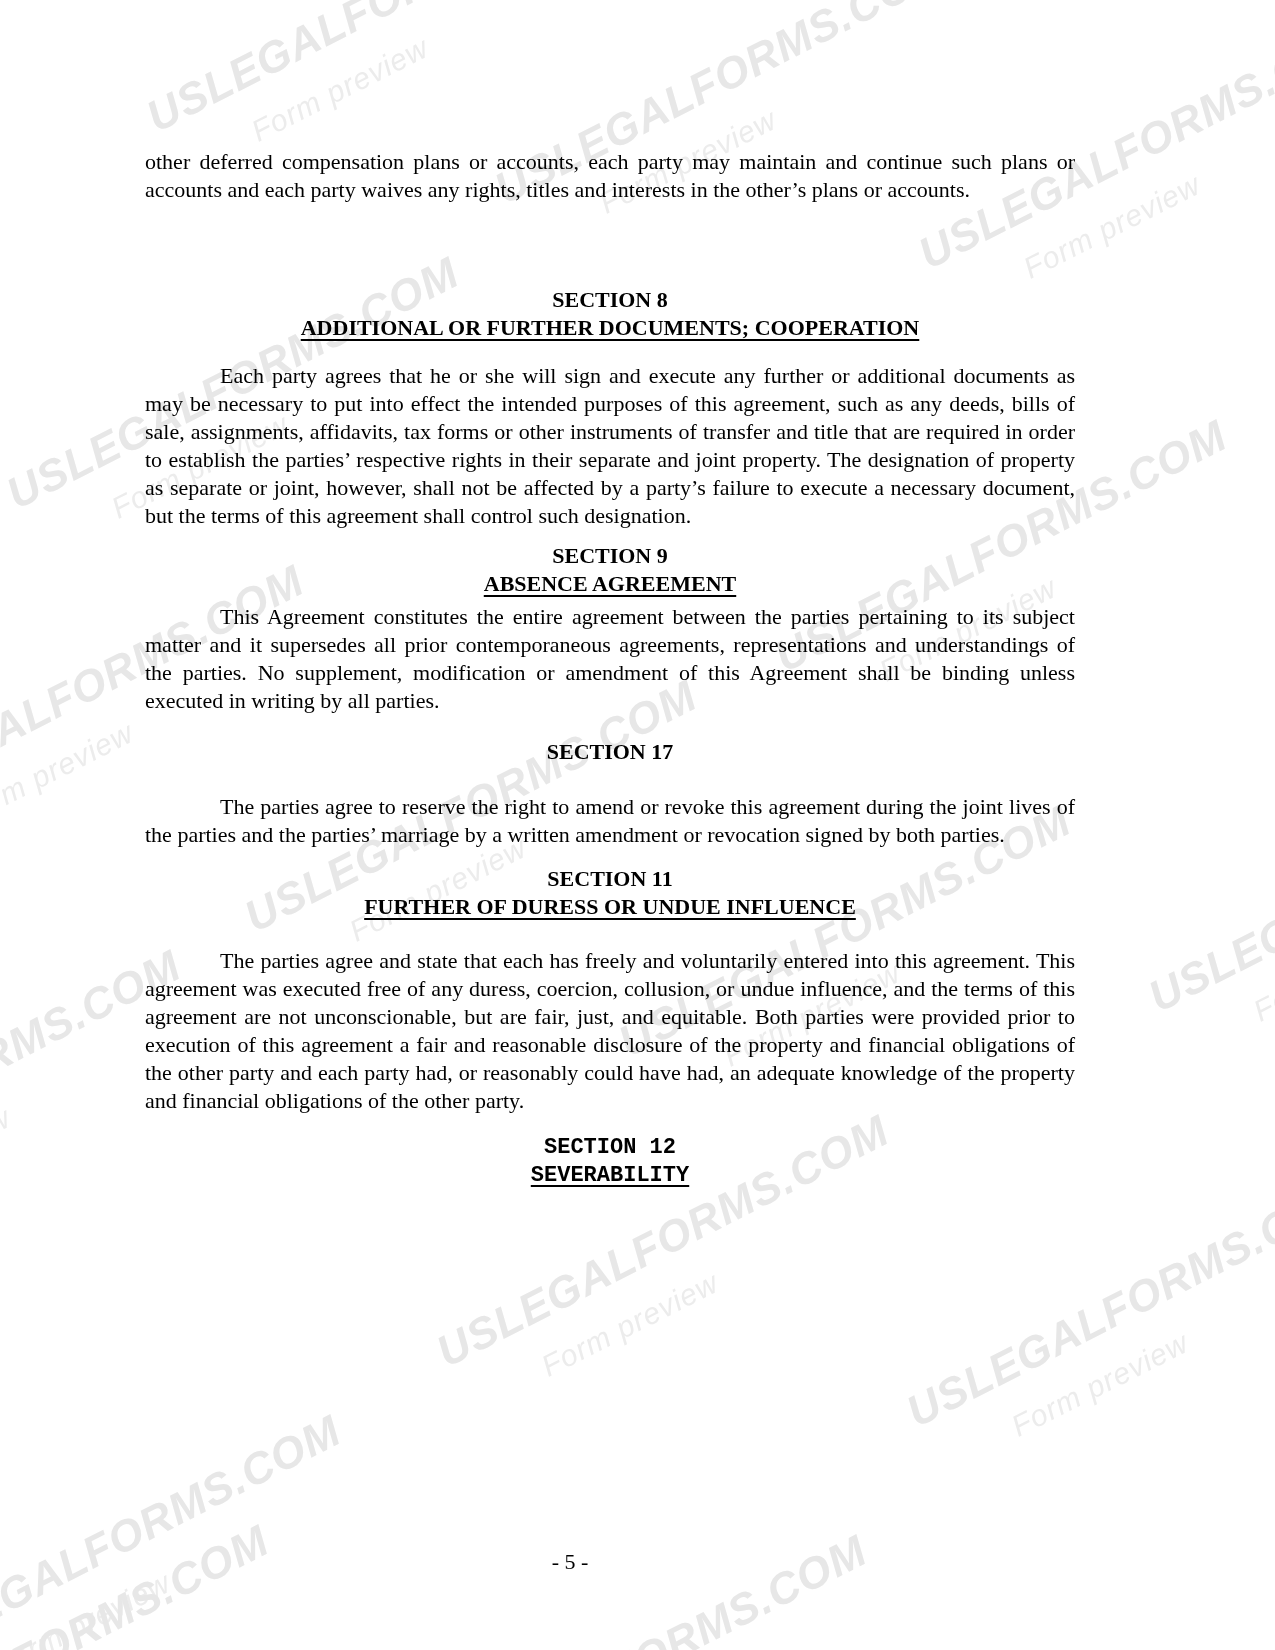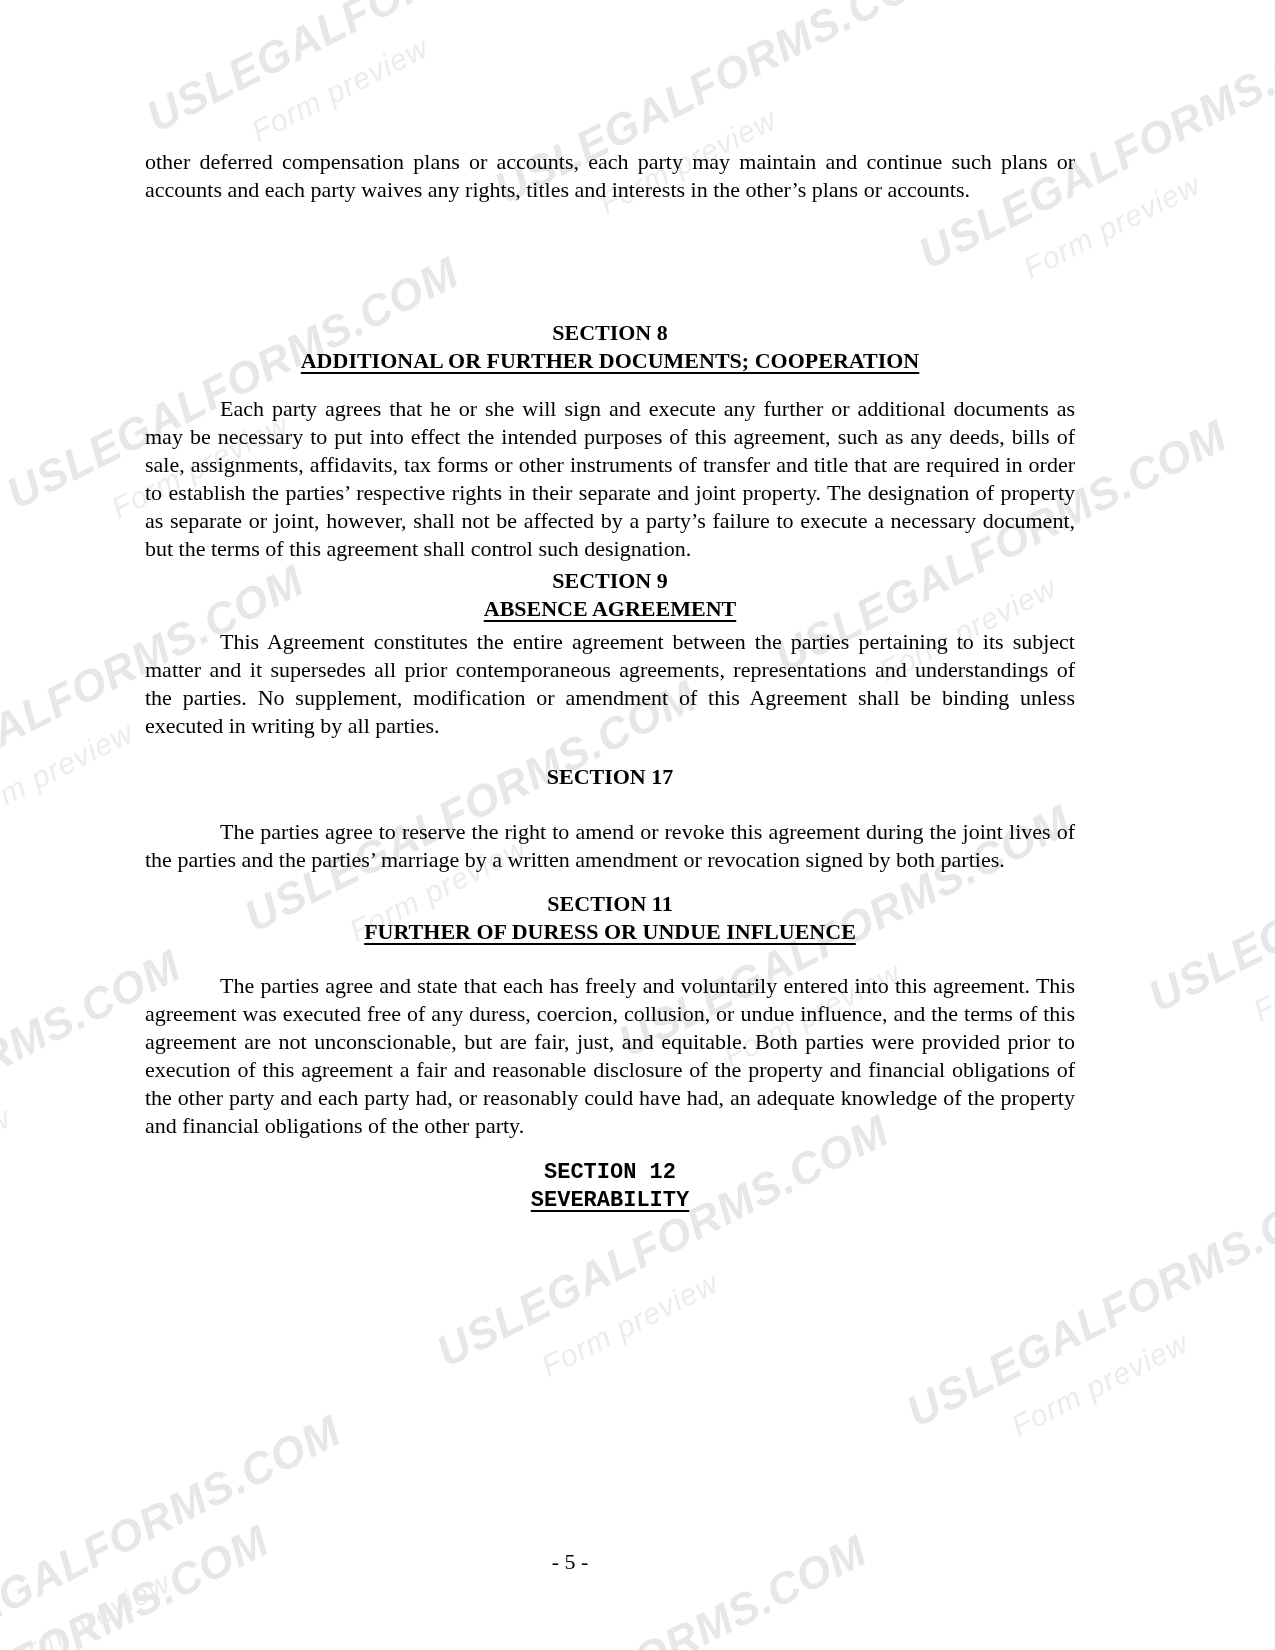--- a/index.html
+++ b/index.html
@@ -91,26 +91,26 @@
       <span class="wm wm-preview" style="left: 537px; top: 1355px; transform: rotate(-27deg);">Form preview</span>
       <span class="wm wm-brand" style="left: 900px; top: 1395px; transform: rotate(-27deg);">USLEGALFORMS.COM</span>
       <span class="wm wm-preview" style="left: 1007px; top: 1415px; transform: rotate(-27deg);">Form preview</span>
       <span class="wm wm-brand" style="left: -118px; top: 1635px; transform: rotate(-27deg);">USLEGALFORMS.COM</span>
       <span class="wm wm-preview" style="left: -11px; top: 1655px; transform: rotate(-27deg);">Form preview</span>
       <span class="wm wm-brand" style="left: -190px; top: 1745px; transform: rotate(-27deg);">USLEGALFORMS.COM</span>
       <span class="wm wm-brand" style="left: 408px; top: 1755px; transform: rotate(-27deg);">USLEGALFORMS.COM</span>
     </div>
   <div class="content">
       <div class="para" style="margin-top: 148px;">other deferred compensation plans or accounts, each party may maintain and continue such plans or accounts and each party waives any rights, titles and interests in the other’s plans or accounts.</div>
-      <div class="heading" style="margin-top: 115px;">
+      <div class="heading" style="margin-top: 82px;">
         <div>SECTION 8</div>
         <div><span class="u">ADDITIONAL OR FURTHER DOCUMENTS; COOPERATION</span></div>
       </div>
       <div class="para indent" style="margin-top: 20px;">Each party agrees that he or she will sign and execute any further or additional documents as may be necessary to put into effect the intended purposes of this agreement, such as any deeds, bills of sale, assignments, affidavits, tax forms or other instruments of transfer and title that are required in order to establish the parties’ respective rights in their separate and joint property. The designation of property as separate or joint, however, shall not be affected by a party’s failure to execute a necessary document, but the terms of this agreement shall control such designation.</div>
-      <div class="heading" style="margin-top: 4px;">
+      <div class="heading" style="margin-top: 12px;">
         <div>SECTION 9</div>
         <div><span class="u">ABSENCE AGREEMENT</span></div>
       </div>
       <div class="para indent" style="margin-top: 5px;">This Agreement constitutes the entire agreement between the parties pertaining to its subject matter and it supersedes all prior contemporaneous agreements, representations and understandings of the parties.  No supplement, modification or amendment of this Agreement shall be binding unless executed in writing by all parties.</div>
       <div class="heading" style="margin-top: 23px;">
         <div>SECTION 17</div>
       </div>
       <div class="para indent" style="margin-top: 27px;">The parties agree to reserve the right to amend or revoke this agreement during the joint lives of the parties and the parties’ marriage by a written amendment or revocation signed by both parties.</div>
       <div class="heading" style="margin-top: 16px;">
         <div>SECTION 11</div>

